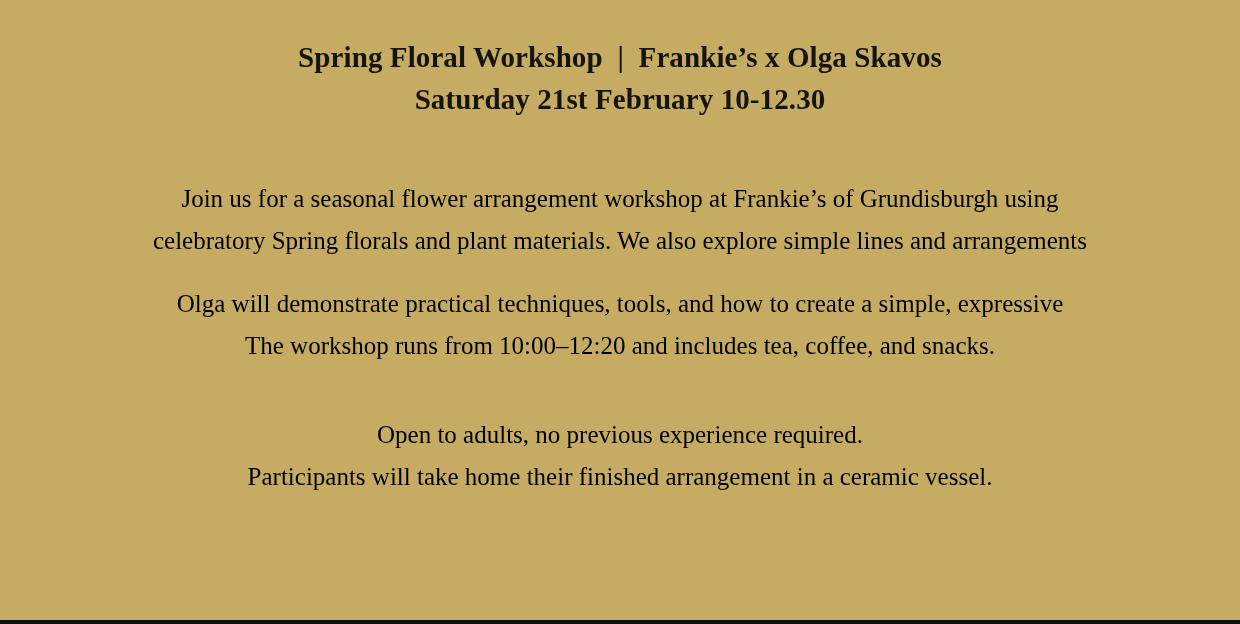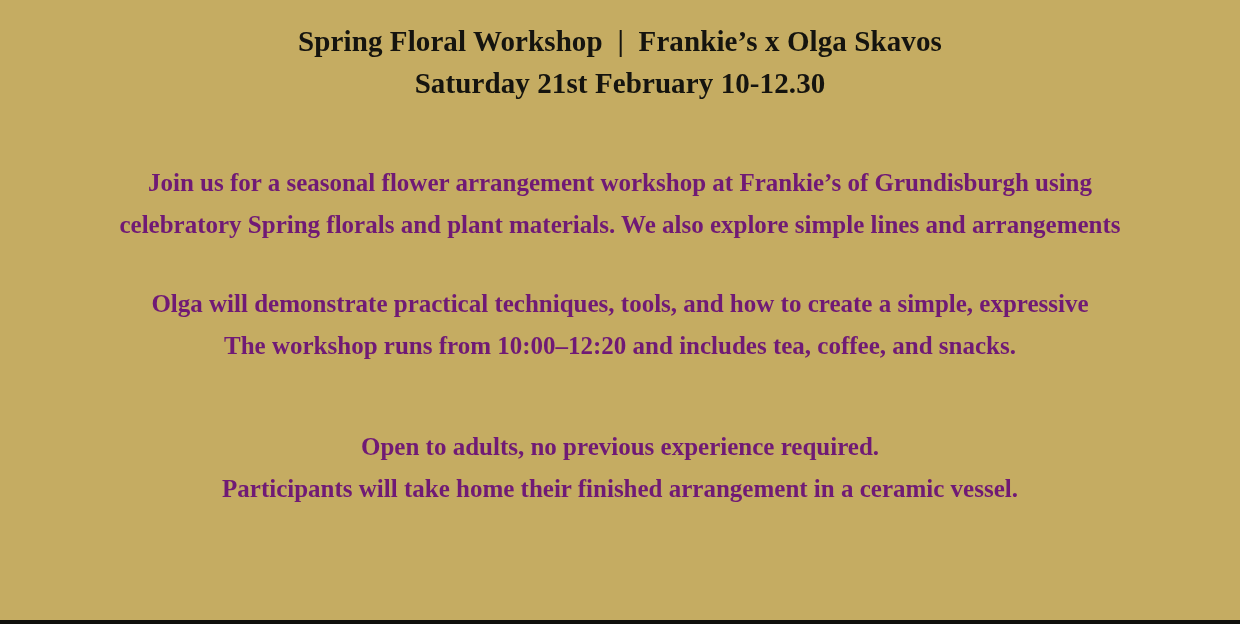--- a/index.html
+++ b/index.html
@@ -28,49 +28,49 @@
     position: absolute;
     left: 0;
     bottom: 0;
     width: 1240px;
     height: 4px;
     background: #100f0c;
   }
 
   .heading-block {
     width: 1100px;
-    margin-top: 20px;
+    margin-top: 36px;
     text-align: center;
   }
 
   .heading-line {
     font-size: 29px;
     font-weight: bold;
     color: #15140f;
     line-height: 42px;
     letter-spacing: 0.1px;
     white-space: pre;
   }
 
   .body-block {
     width: 1040px;
     text-align: center;
     color: #191712;
   }
 
   .body-line {
     font-size: 25px;
-    font-weight: bold;
+    font-weight: normal;
     line-height: 41.5px;
-    color: #701a75;
+    color: #000000;
   }
 
   #para-1 { margin-top: 58px; }
-  #para-2 { margin-top: 38px; }
-  #para-3 { margin-top: 60px; }
+  #para-2 { margin-top: 22px; }
+  #para-3 { margin-top: 48px; }
 
   .para-line-wide {
     width: 1040px;
   }
 </style>
 </head>
 <body>
 
 <div id="poster">
 

